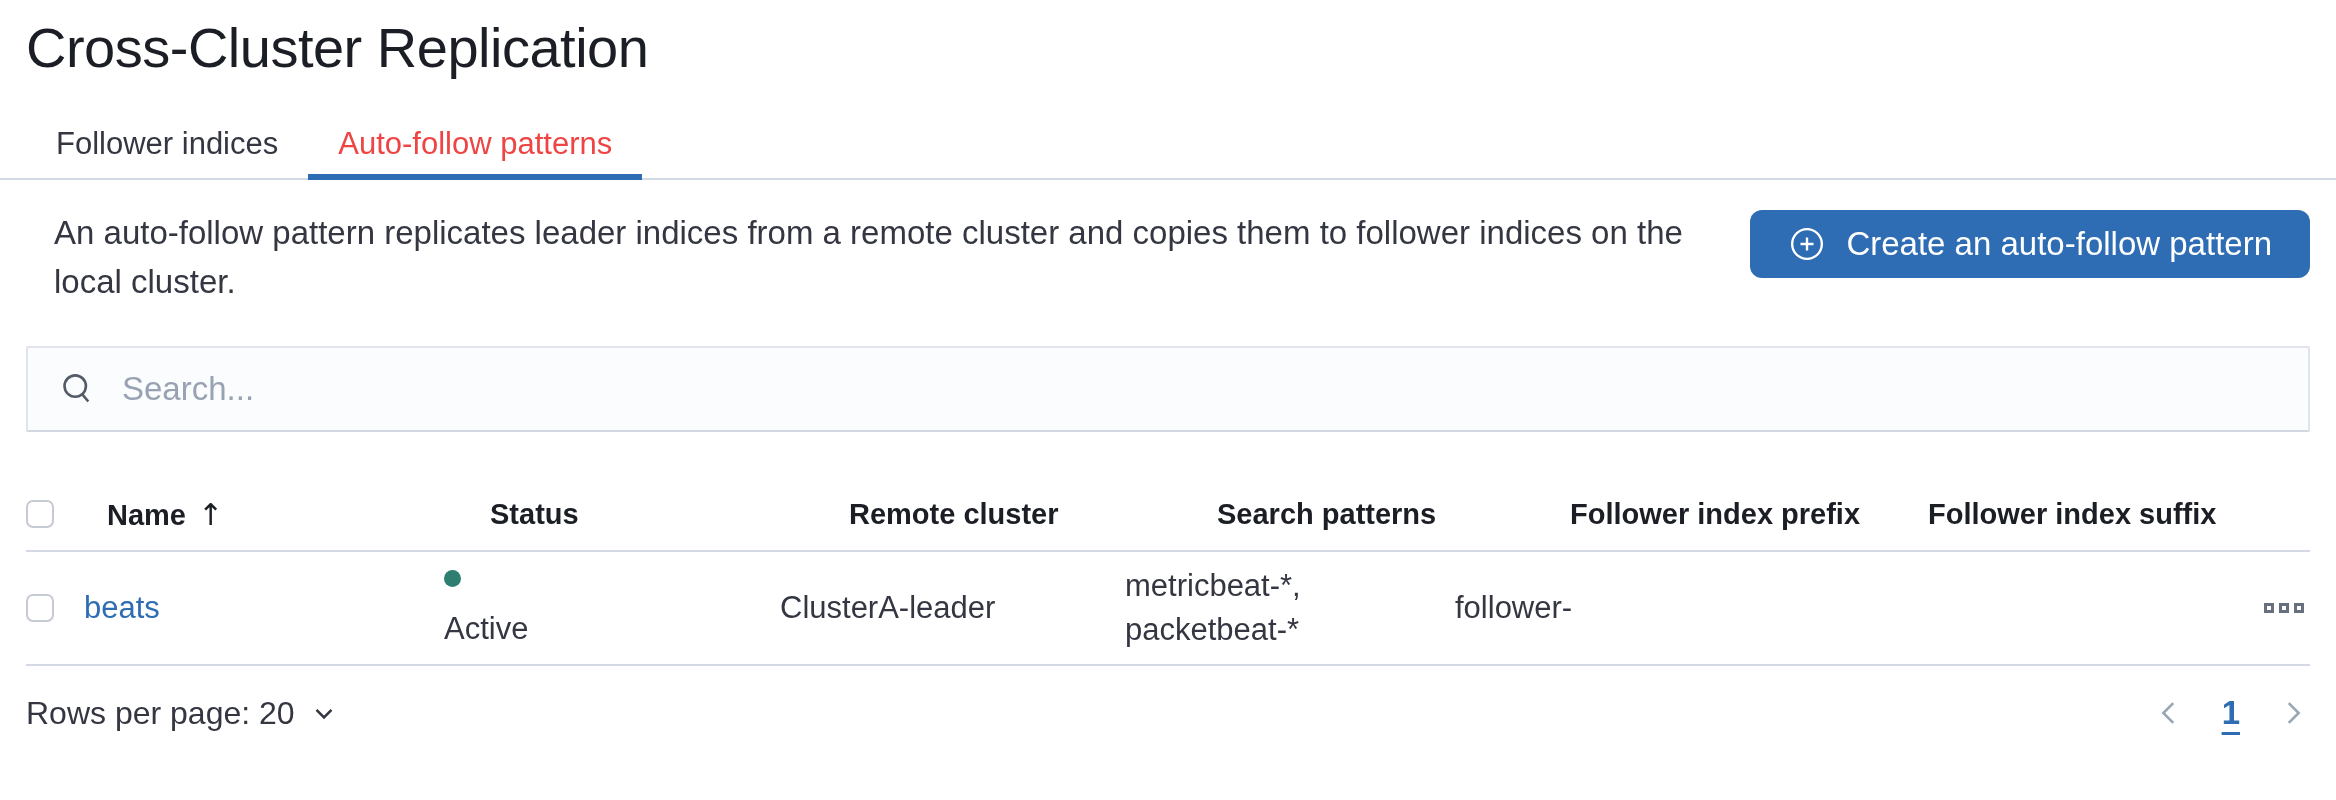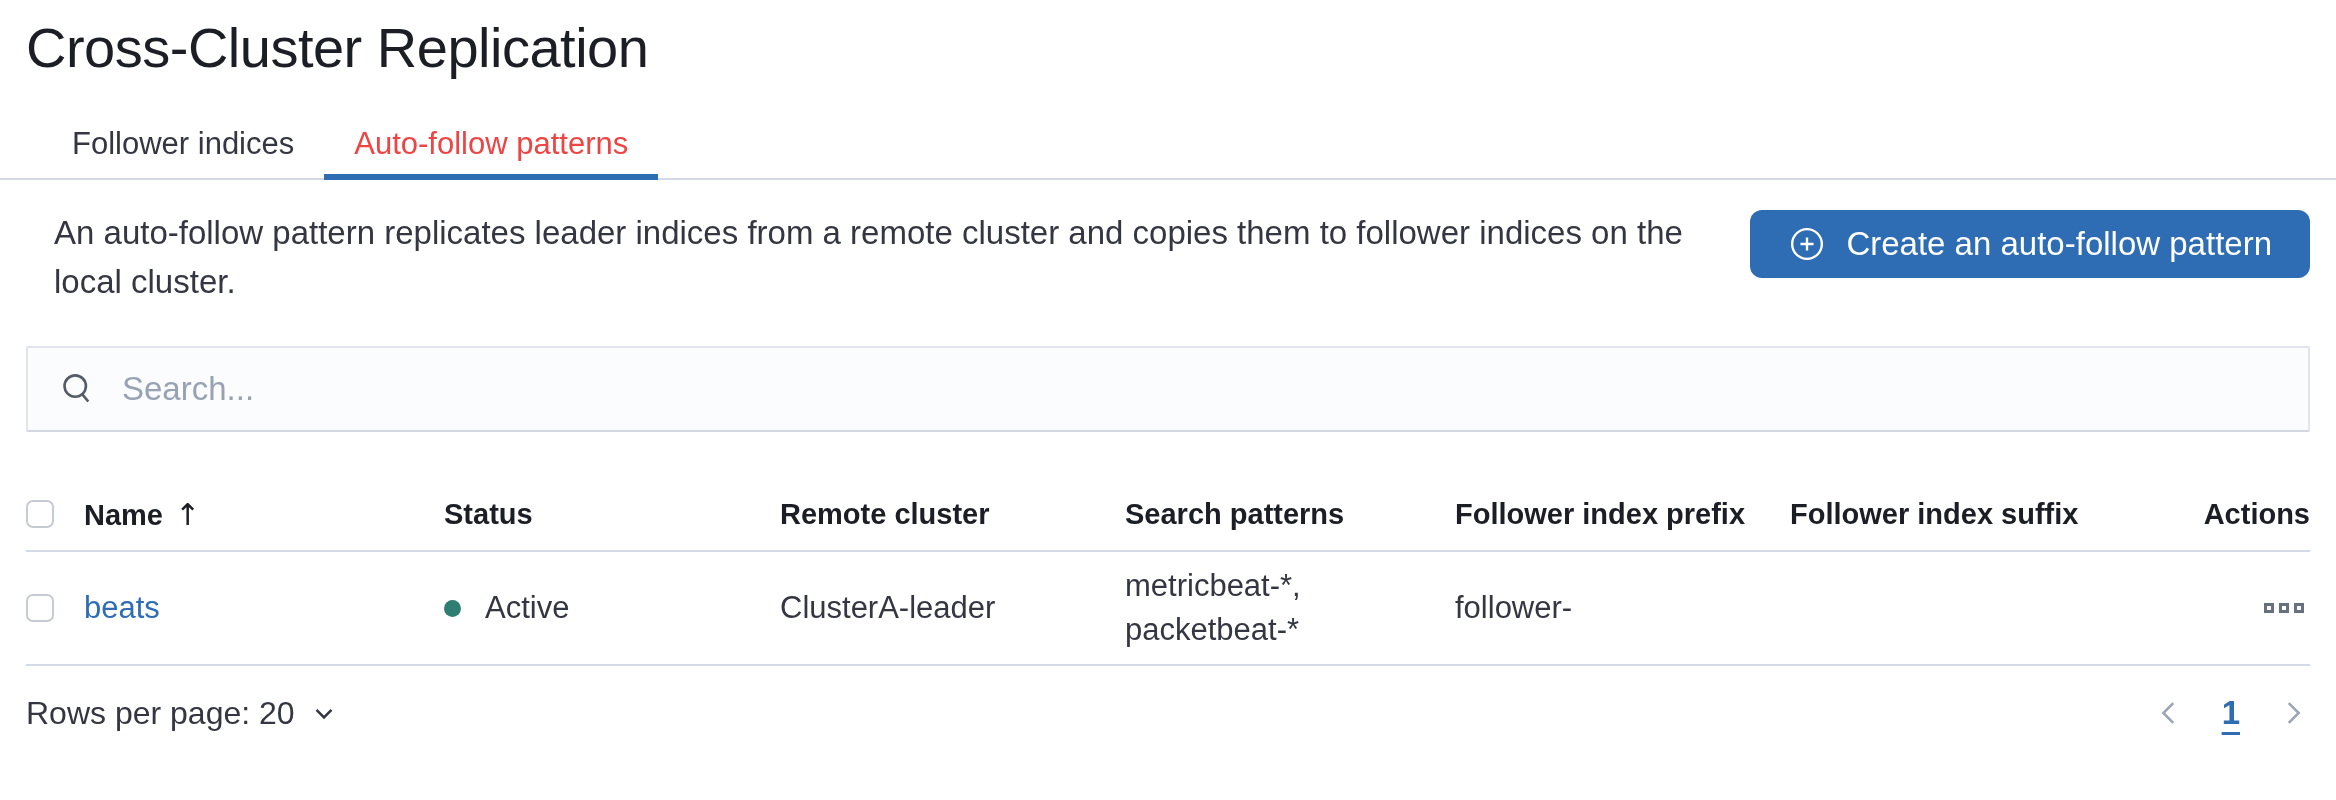--- a/index.html
+++ b/index.html
@@ -12,21 +12,21 @@
   .page { width:100%; height:100%; }
 
   
   .page-title {
     font-size:56px; font-weight:400; color:#1b1e24;
     margin:16px 26px 0 26px; letter-spacing:-0.5px; line-height:1.15;
   }
 
   
   .tabs {
-    display:flex; margin-top:30px; padding-left:42px;
+    display:flex; margin-top:30px; padding-left:26px;
     border-bottom:2px solid #d3dae6;
   }
   .tab {
     position:relative; height:68px; padding:0 30px;
     display:flex; align-items:center;
     font-size:31px; color:#343741; cursor:pointer; white-space:nowrap;
   }
   .tab.active { color:#ef4444; font-weight:500; }
   .tab.active::after {
     content:""; position:absolute; left:0; right:0; bottom:-2px;
@@ -59,21 +59,21 @@
   .search-input {
     flex:1; border:none; outline:none; background:transparent;
     font-family:"Liberation Sans", sans-serif;
     font-size:33px; color:#343741; padding:0;
   }
   .search-input::placeholder { color:#98a2b3; }
 
   
   .table { margin:46px 26px 0 26px; }
   .tr { display:flex; align-items:center; border-bottom:2px solid #d3dae6; }
-  .tr.head { height:74px; }
+  .tr.head { height:74px;gap:23px; }
   .tr.row  { min-height:114px; }
   .th { font-size:29px; font-weight:700; color:#1b1e24; white-space:nowrap; }
   .td { font-size:31px; color:#343741; }
   .col-check  { width:58px; flex:none; }
   .col-name   { width:360px; flex:none; padding-right:20px; }
   .col-status { width:336px; flex:none; padding-right:20px; }
   .col-remote { width:345px; flex:none; padding-right:4px; }
   .col-leader { width:330px; flex:none; padding-right:20px; line-height:44px; }
   .col-prefix { width:335px; flex:none; padding-right:8px; }
   .col-suffix { width:410px; flex:none; padding-right:20px; }
@@ -81,21 +81,21 @@
 
   .checkbox {
     width:28px; height:28px; border:2px solid #c6cad3; border-radius:7px;
     background:#ffffff; cursor:pointer;
   }
   .sort-arrow {
     font-family:"DejaVu Sans", sans-serif; font-weight:400; font-size:30px;
     margin-left:12px; color:#1b1e24;
   }
   .name-link { color:#2e6db4; cursor:pointer; text-decoration:none; }
-  .status-cell { display:flex; align-items:center; gap:24px; }
+  .status-cell { display:flex; gap:24px;flex-direction:column; }
   .health-dot { width:17px; height:17px; border-radius:50%; background:#2e7e71; flex:none; }
 
   .boxes { display:flex; gap:5px; cursor:pointer; padding:6px; }
   .boxes .bx { width:10px; height:10px; border:3px solid #69707d; }
 
   
   .footer {
     margin:28px 26px 0 26px; display:flex;
     justify-content:space-between; align-items:center;
   }

